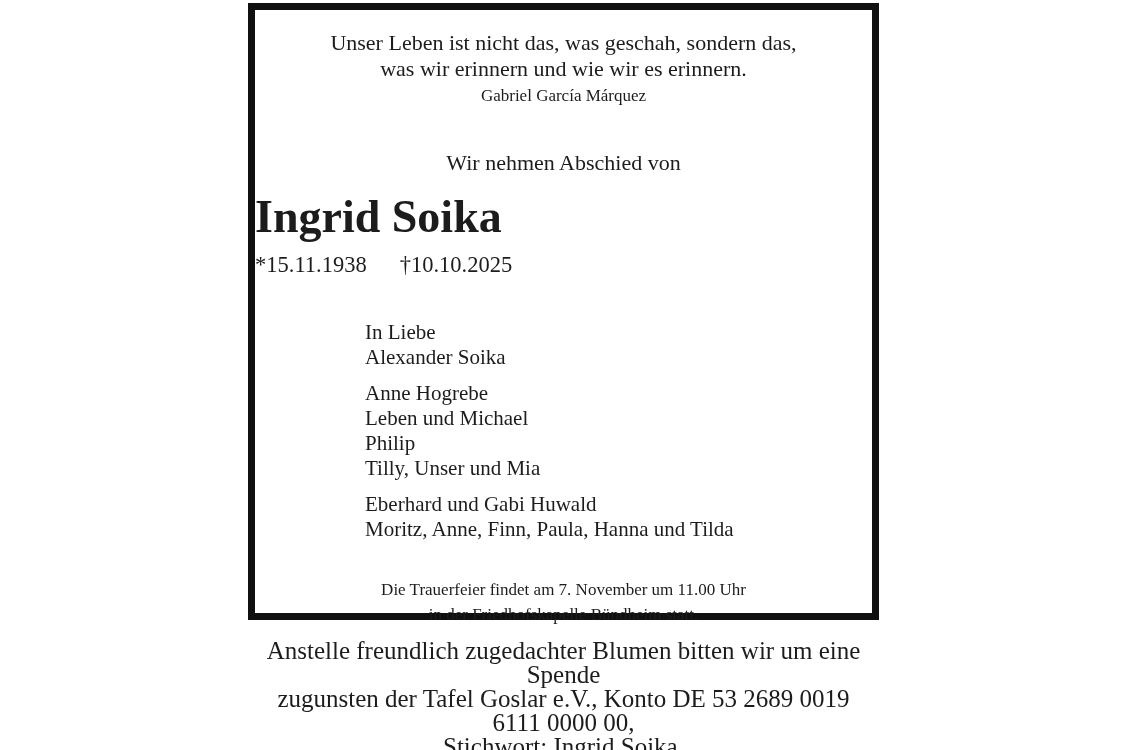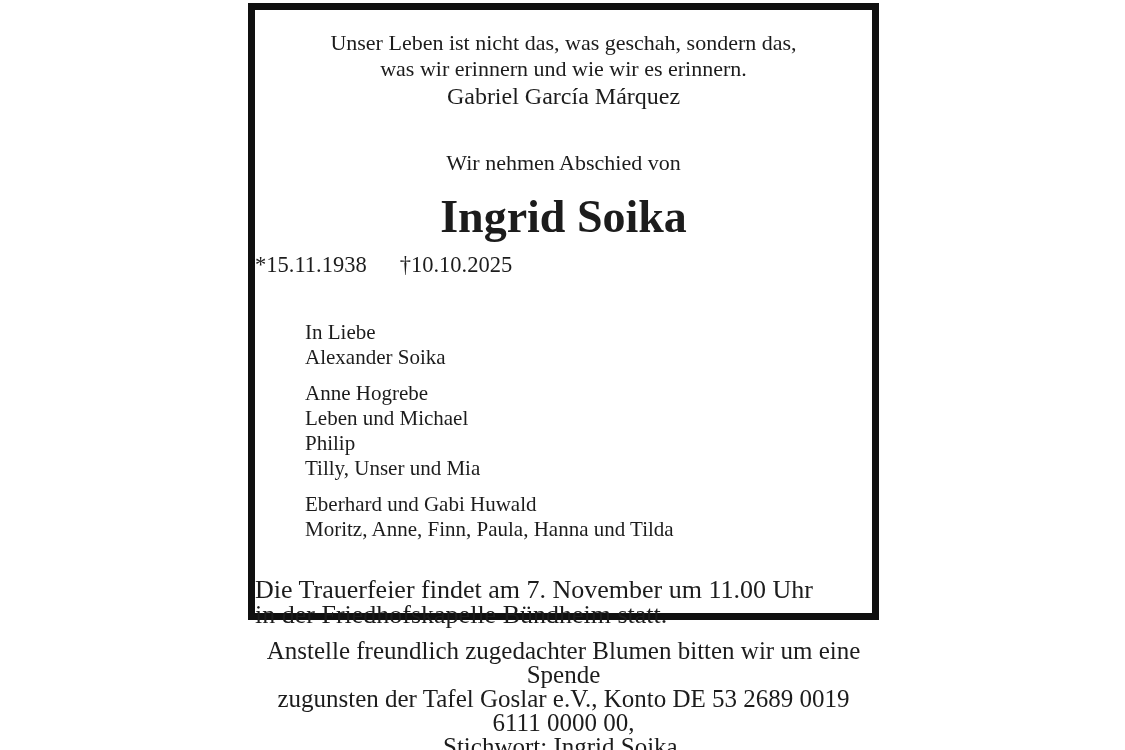--- a/index.html
+++ b/index.html
@@ -32,59 +32,58 @@
   }
   .quote {
     margin-top: 20px;
     text-align: center;
     font-size: 22px;
     line-height: 26px;
   }
   .attribution {
     margin-top: 4px;
     text-align: center;
-    font-size: 24px;
+    font-size: 17px;
     line-height: 20px;
   }
   .intro {
     margin-top: 44px;
     text-align: center;
     font-size: 22px;
     line-height: 26px;
   }
   .deceased-name {
     margin-top: 14px;
-    text-align: center;
     font-size: 46px;
     line-height: 54px;
     font-weight: bold;
   }
   .dates {
     margin-top: 8px;
     text-align: left;
     font-size: 22.5px;
     line-height: 26px;
   }
   .dates .death {
     margin-left: 33px;
   }
   .mourners {
     margin-top: 42px;
-    padding-left: 50px;
+    padding-left: 110px;
     text-align: left;
     font-size: 21px;
     line-height: 25px;
   }
   .mourner-group + .mourner-group {
     margin-top: 11px;
   }
   .funeral {
     margin-top: 35px;
-    text-align: left;
-    font-size: 26px;
+    text-align: center;
+    font-size: 17px;
     line-height: 25px;
   }
   .donation {
     margin-top: 12px;
     text-align: center;
     font-size: 25px;
     line-height: 24px;
   }
 </style>
 </head>

